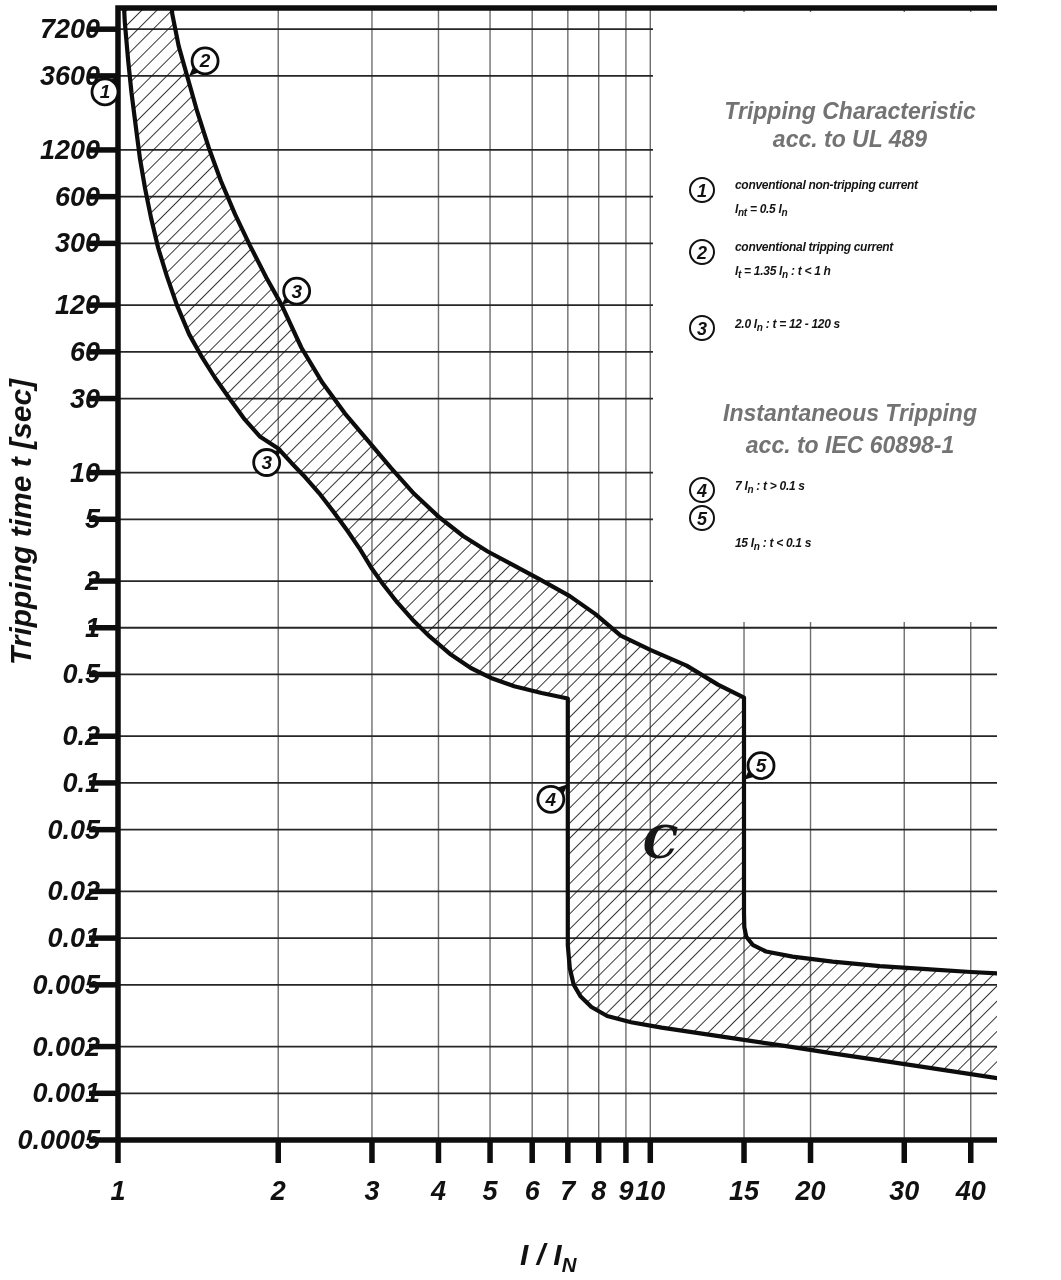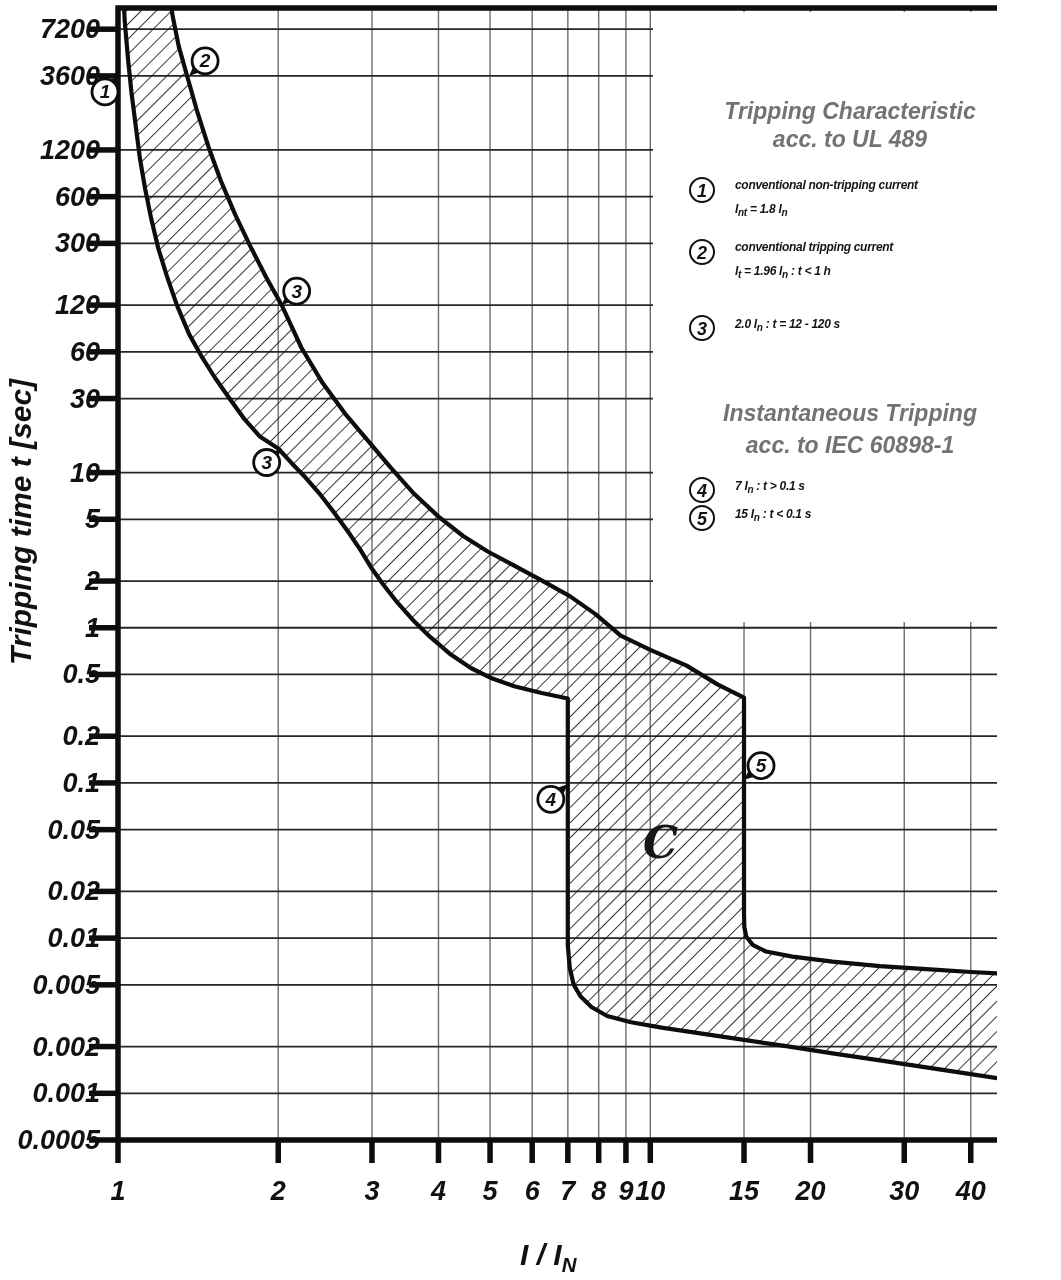--- a/index.html
+++ b/index.html
@@ -196,40 +196,40 @@
   <div class="axis-title-x"><span>I / I</span><sub>N</sub></div>
 
   <div id="legend-box">
     <div class="lg-title" style="top:86px">Tripping Characteristic</div>
     <div class="lg-title" style="top:114px">acc. to UL 489</div>
 
     <div class="lg-row" style="top:165px">
       <span class="badge">1</span>
     </div>
     <div class="lg-text" style="top:166px">conventional non-tripping current</div>
-    <div class="lg-text" style="top:190px"><span>I</span><sub>nt</sub><span> = 1.8 I</span><sub>n</sub></div>
+    <div class="lg-text" style="top:190px"><span>I</span><sub>nt</sub><span> = 0.5 I</span><sub>n</sub></div>
 
     <div class="lg-row" style="top:227px">
       <span class="badge">2</span>
     </div>
     <div class="lg-text" style="top:228px">conventional tripping current</div>
-    <div class="lg-text" style="top:252px"><span>I</span><sub>t</sub><span> = 1.96 I</span><sub>n</sub><span>  : t &lt; 1 h</span></div>
+    <div class="lg-text" style="top:252px"><span>I</span><sub>t</sub><span> = 1.35 I</span><sub>n</sub><span>  : t &lt; 1 h</span></div>
 
     <div class="lg-row" style="top:303px">
       <span class="badge">3</span>
     </div>
     <div class="lg-text" style="top:305px"><span>2.0 I</span><sub>n</sub><span>  : t = 12 - 120 s</span></div>
 
     <div class="lg-title" style="top:388px">Instantaneous Tripping</div>
     <div class="lg-title" style="top:420px">acc. to IEC 60898-1</div>
 
     <div class="lg-row" style="top:465px">
       <span class="badge">4</span>
     </div>
     <div class="lg-text" style="top:467px"><span>7 I</span><sub>n</sub><span> : t &gt; 0.1 s</span></div>
 
     <div class="lg-row" style="top:493px">
       <span class="badge">5</span>
     </div>
-    <div class="lg-text" style="top:495px"><span>15 I</span><sub>n</sub><span> : t &lt; 0.1 s</span></div>
+    <div class="lg-text" style="top:524px"><span>15 I</span><sub>n</sub><span> : t &lt; 0.1 s</span></div>
   </div>
 
 </div>
 
 </body></html>

